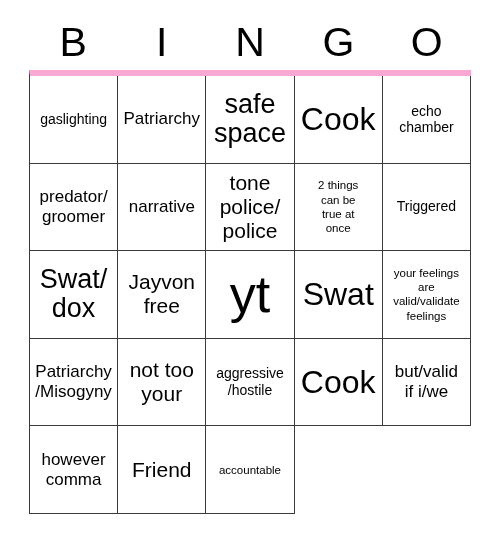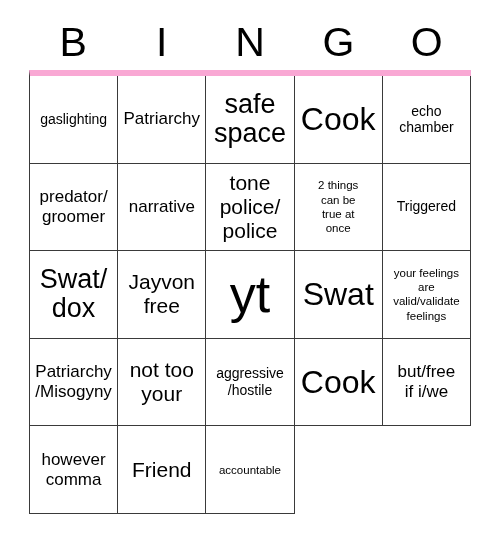--- a/index.html
+++ b/index.html
@@ -169,21 +169,21 @@
 your</span>
       </div>
       <div class="cell fs-xs">
         <span class="cell-text">aggressive
 /hostile</span>
       </div>
       <div class="cell fs-xl">
         <span class="cell-text">Cook</span>
       </div>
       <div class="cell fs-sm">
-        <span class="cell-text">but/free
+        <span class="cell-text">but/valid
 if i/we</span>
       </div>
       <div class="cell fs-sm">
         <span class="cell-text">however
 comma</span>
       </div>
       <div class="cell fs-md">
         <span class="cell-text">Friend</span>
       </div>
       <div class="cell fs-xxs">

